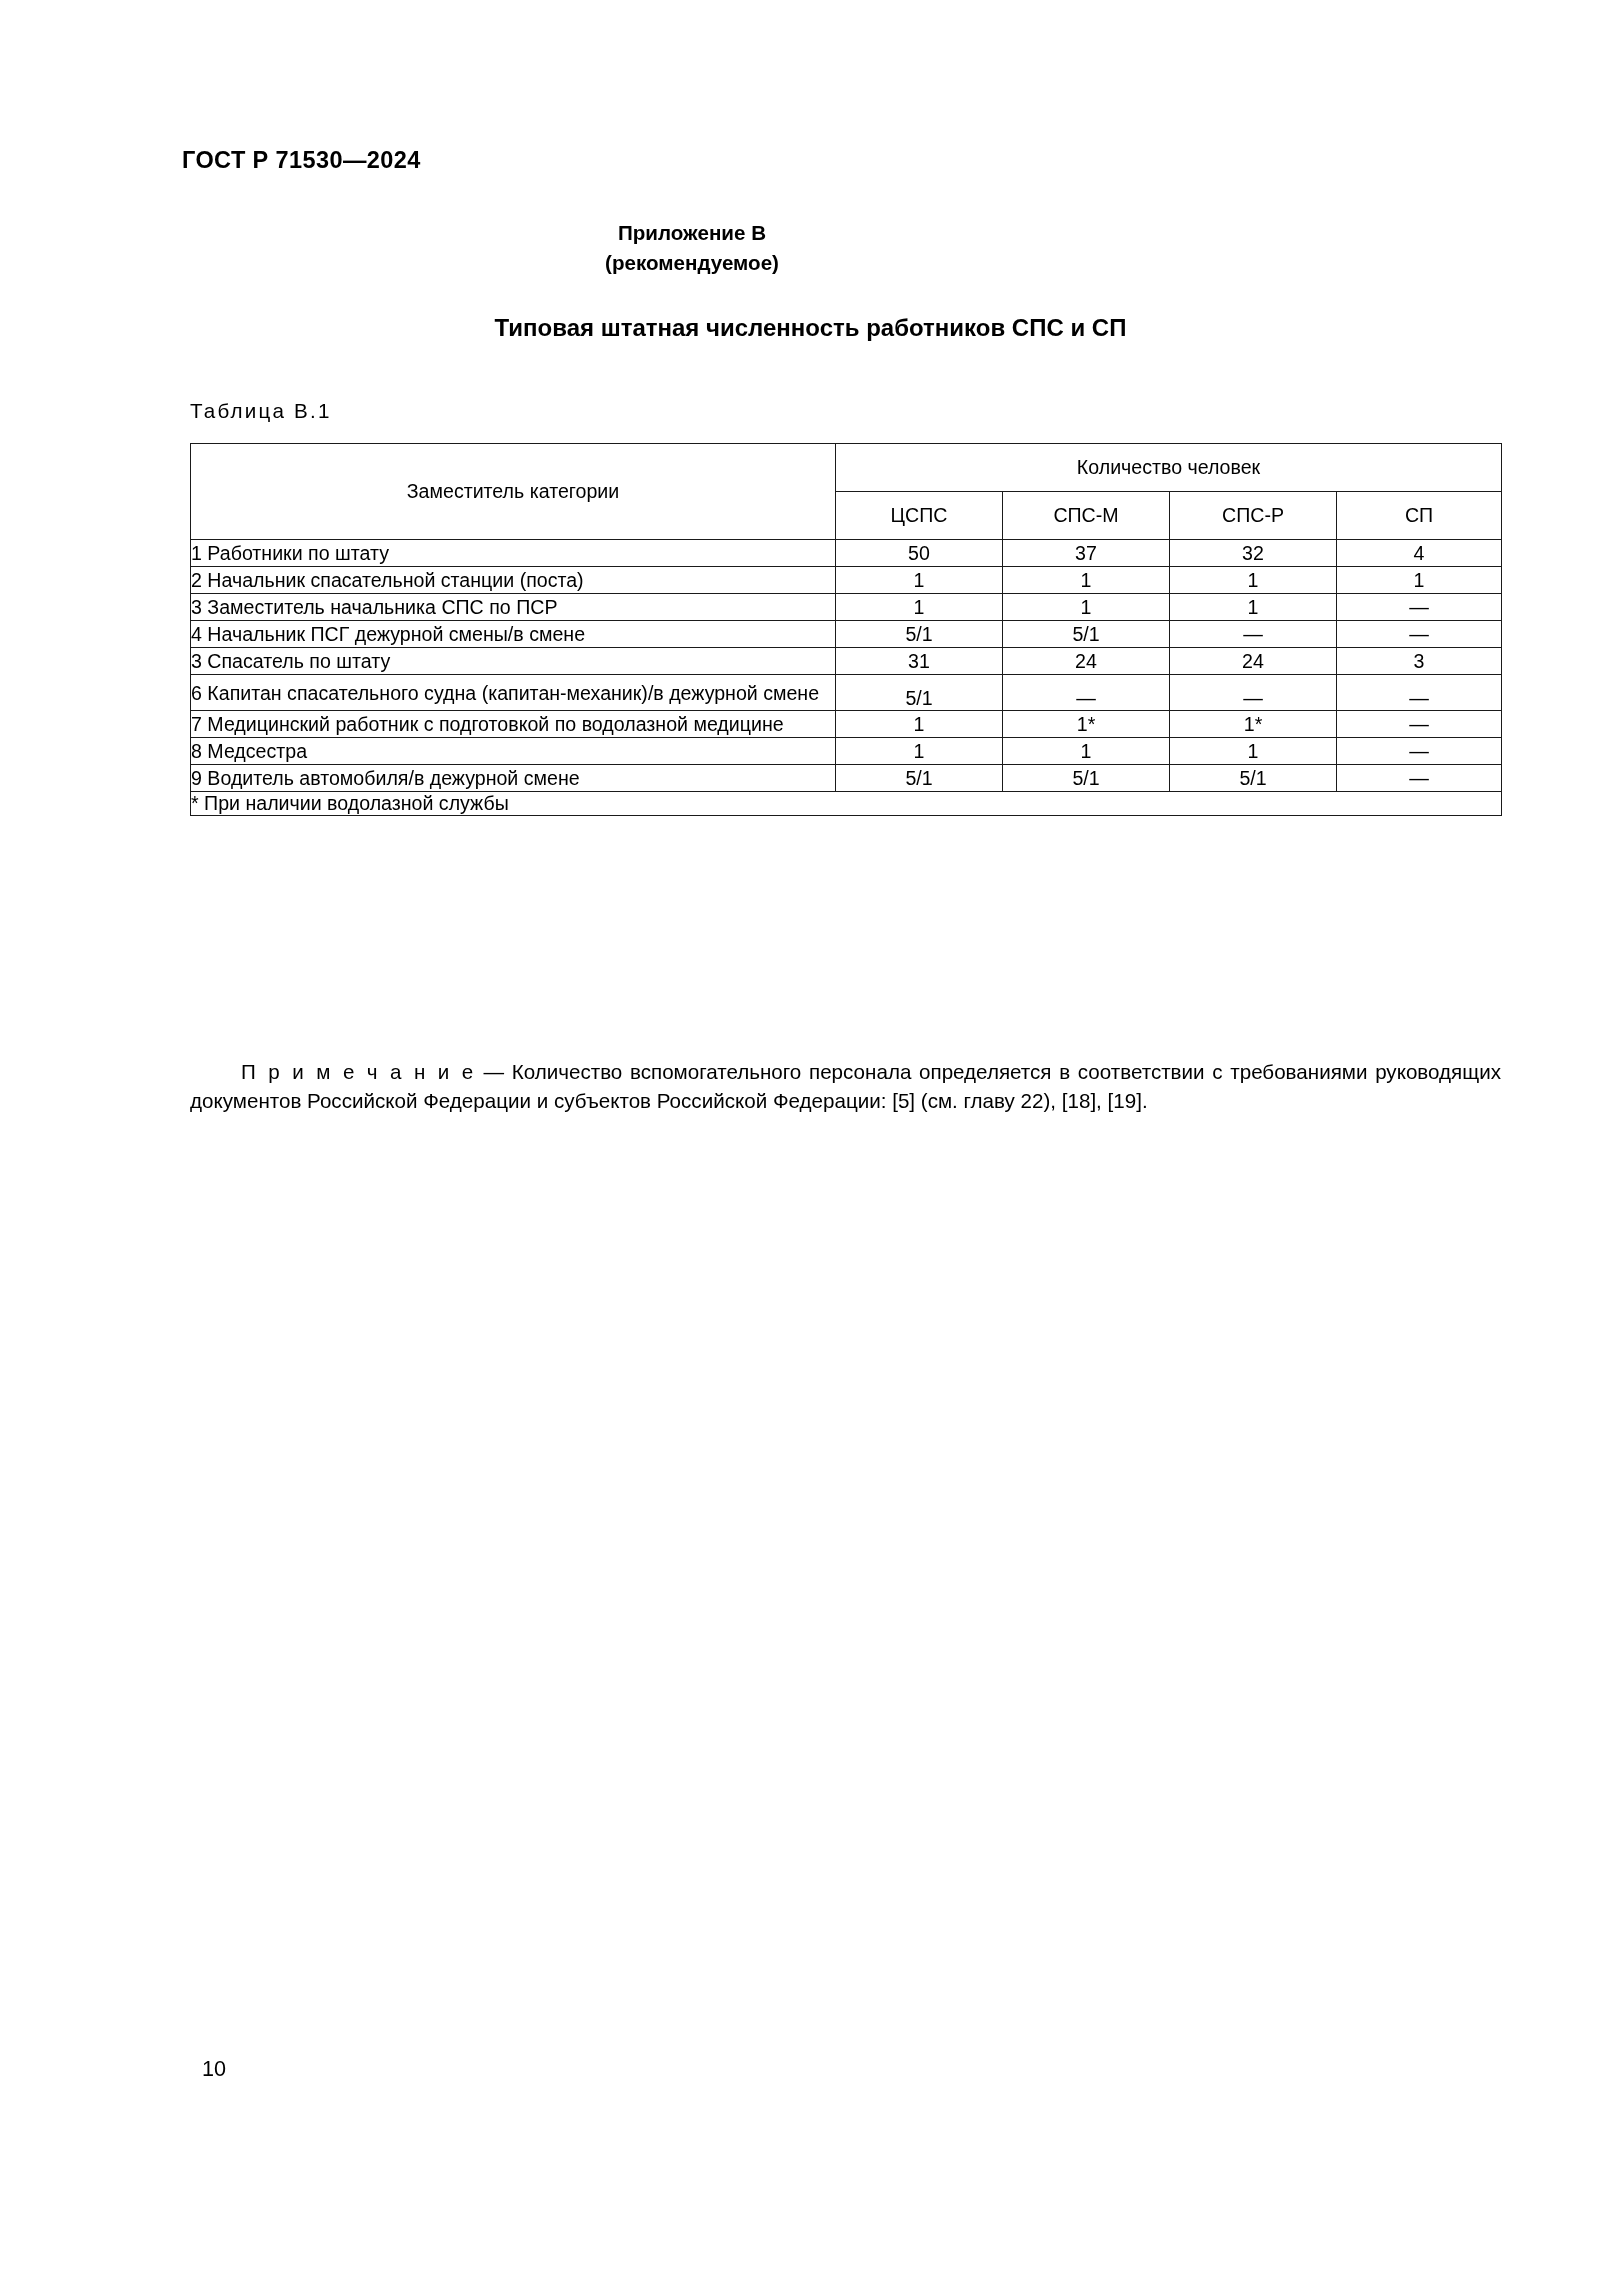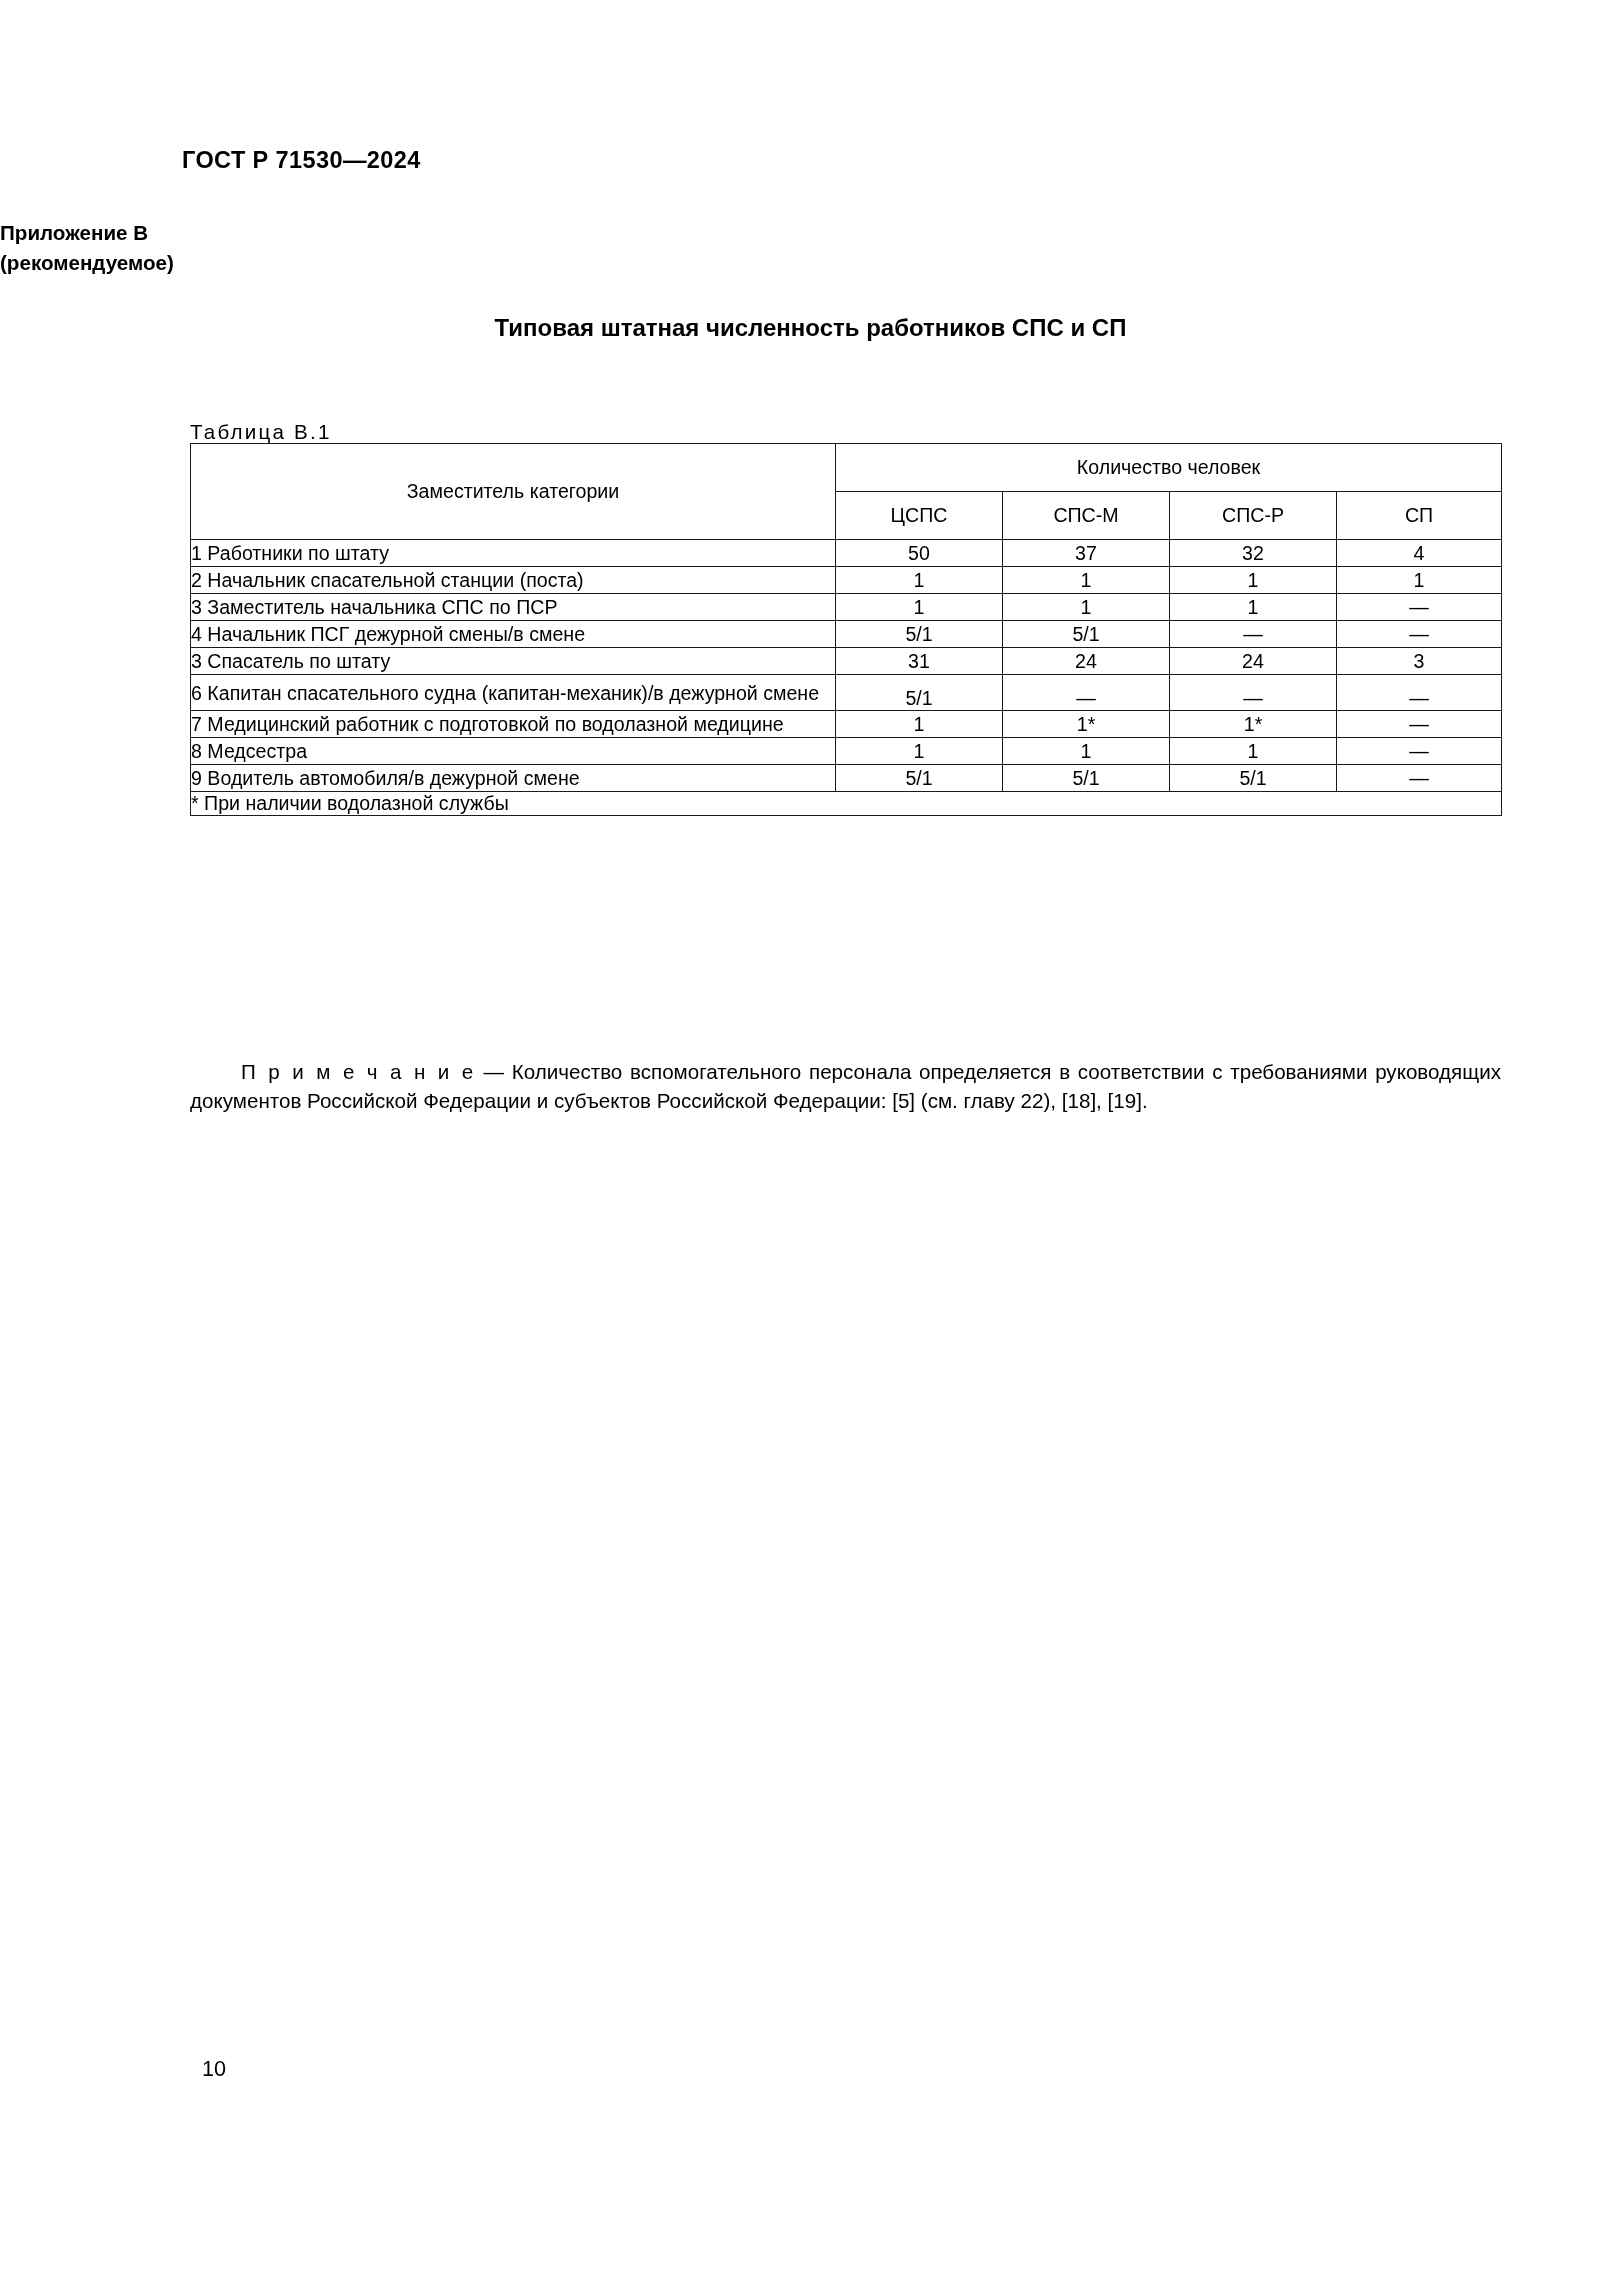--- a/index.html
+++ b/index.html
@@ -29,20 +29,21 @@
     top: 147px;
     font-size: 23.5px;
     font-weight: bold;
     letter-spacing: 0.4px;
   }
   .appendix-block {
     position: absolute;
     left: 0;
     top: 218px;
     width: 1384px;
+    text-align: center;
   }
   .appendix-line1 {
     font-size: 20.6px;
     font-weight: bold;
     line-height: 1.45;
   }
   .appendix-line2 {
     font-size: 20.6px;
     font-weight: bold;
     line-height: 1.45;
@@ -52,21 +53,21 @@
     left: 0;
     top: 314px;
     width: 1621px;
     text-align: center;
     font-size: 24px;
     font-weight: bold;
   }
   .table-caption {
     position: absolute;
     left: 190px;
-    top: 420px;
+    top: 399px;
     font-size: 20.6px;
     letter-spacing: 2.2px;
   }
   .tbl-wrap {
     position: absolute;
     left: 190px;
     top: 443px;
     width: 1309px;
   }
   table.main {

